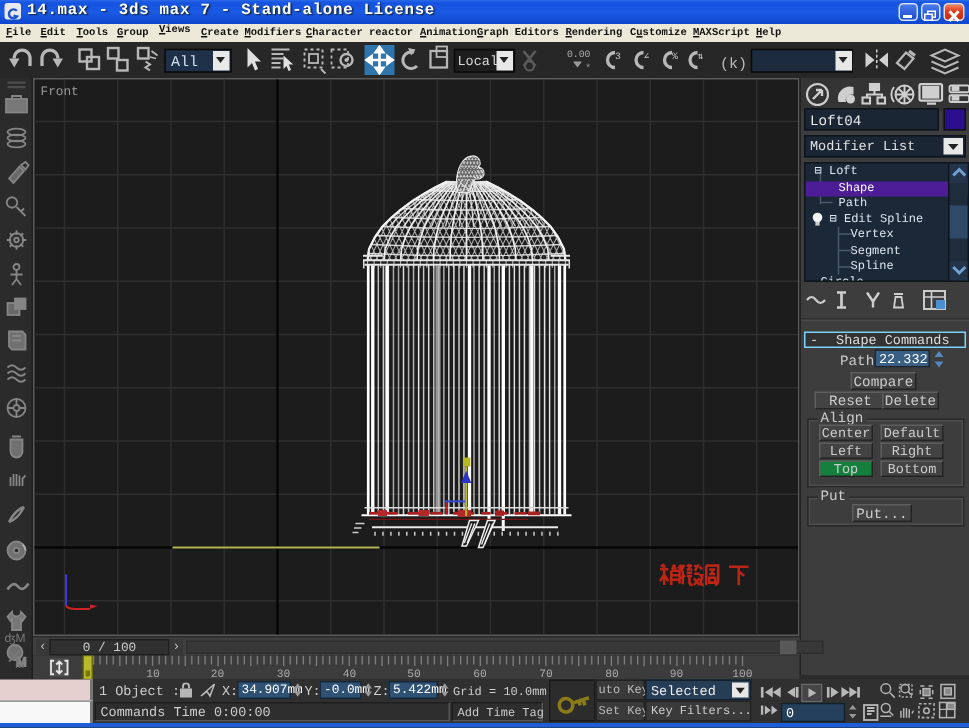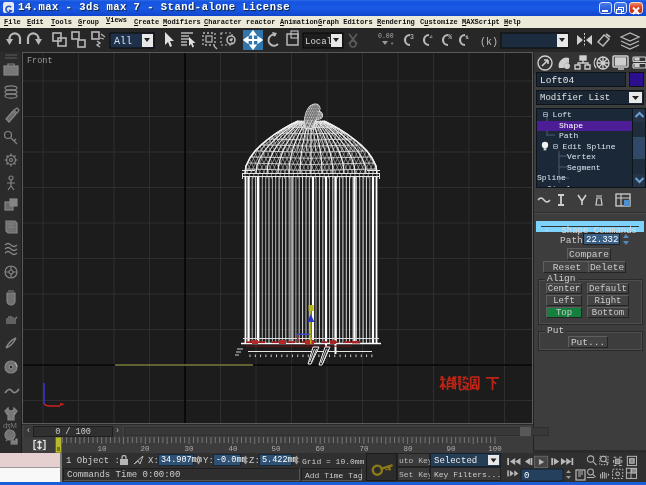--- a/index.html
+++ b/index.html
@@ -361,21 +361,21 @@
           <path d="M10,6 V27 M10,16 h8 M10,26 h8 M22,42 V74 M22,47 h10 M22,58 h10 M22,69 h10" stroke="#4a5a6e" stroke-width="1" fill="none"></path>
           <circle cx="8" cy="36" r="3.2" fill="#f2f2f2"></circle>
           <rect x="6.6" y="39" width="2.8" height="2.4" fill="#ccc"></rect>
         </svg>
         <div class="abs" style="left:0;top:1px;width:96px;height:10px;font-size:8px;line-height:10px;"><span style="padding-left:6px;">⊟ Loft</span></div>
         <div class="abs" style="left:0;top:11.5px;width:112px;height:10px;background:#4c1d95;color:#fff;font-size:8px;line-height:10px;"><span style="padding-left:22px;">Shape</span></div>
         <div class="abs" style="left:0;top:22.0px;width:96px;height:10px;font-size:8px;line-height:10px;"><span style="padding-left:22px;">Path</span></div>
         <div class="abs" style="left:0;top:32.5px;width:96px;height:10px;font-size:8px;line-height:10px;"><span style="padding-left:16px;">⊟ Edit Spline</span></div>
         <div class="abs" style="left:0;top:43.0px;width:96px;height:10px;font-size:8px;line-height:10px;"><span style="padding-left:30px;">Vertex</span></div>
         <div class="abs" style="left:0;top:53.5px;width:96px;height:10px;font-size:8px;line-height:10px;"><span style="padding-left:30px;">Segment</span></div>
-        <div class="abs" style="left:0;top:64.0px;width:96px;height:10px;font-size:8px;line-height:10px;"><span style="">Spline</span></div>
+        <div class="abs" style="left:0;top:64.0px;width:96px;height:10px;font-size:8px;line-height:10px;"><span style="padding-left:30px;">Spline</span></div>
         <div class="abs" style="left:0;top:74.5px;width:96px;height:10px;font-size:8px;line-height:10px;"><span style="padding-left:10px;">Circle</span></div>
         <div class="abs" style="right:0;top:0;width:13px;height:78px;background:#1f2c3c;border-left:1px solid #0d141c;"><svg width="13" height="78">
             <rect width="13" height="13" fill="#24344a"></rect>
             <path d="M2.5,8 l4,-4 4,4" stroke="#6fa0d0" stroke-width="2" fill="none"></path>
             <rect y="65" width="13" height="13" fill="#24344a"></rect>
             <path d="M2.5,69 l4,4 4,-4" stroke="#6fa0d0" stroke-width="2" fill="none"></path>
             <rect y="28" width="13" height="22" fill="#2e4a68"></rect>
           </svg></div>
       </div>
       <svg class="abs" style="left:0;top:139px" width="113" height="18" viewBox="0 0 113 18">
@@ -383,21 +383,21 @@
           <path d="M4,9 q3,-4 6,0 q3,4 6,0"></path>
           <path d="M27,4 v10 M24,4 h6 M24,14 h6" stroke-width="1.8"></path>
           <path d="M44,4 l4,6 4,-6 m-4,6 v4" stroke-width="1.6"></path>
           <path d="M62,5 h6 m-5,2 h4 l1,7 h-6 z" stroke-width="1.2"></path>
         </g>
         <rect x="82" y="3" width="14" height="12" fill="none" stroke="#cfcfcf" stroke-width="1.3"></rect>
         <path d="M82,7 h14 M87,3 v12" stroke="#cfcfcf" stroke-width="1.1"></path>
         <rect x="90" y="9" width="6" height="6" fill="#4a90d0"></rect>
       </svg>
       <div class="abs" style="left:0;top:160px;width:113px;height:2px;background:#2e2e2e;border-bottom:1px solid #4a4a4a;"></div>
-      <div class="abs" style="left:2px;top:169px;width:108px;height:11px;background:#333;border:5px solid #7dd3fc;font-size:9px;color:#ddd;"><span style="padding-left:3px;">-</span><span style="padding-left:12px;">Shape Commands</span></div>
+      <div class="abs" style="left:2px;top:169px;width:108px;height:11px;background:#333;border:1px solid #7dd3fc;font-size:9px;color:#ddd;"><span style="padding-left:3px;">-</span><span style="padding-left:12px;">Shape Commands</span></div>
       <div class="abs" style="left:26px;top:183px;font-size:9.5px;color:#ccc;">Path</div>
       <div class="abs" style="left:49px;top:181px;width:37px;height:12px;background:#3a5f85;border:1px solid #222;color:#fff;font-size:9px;padding:1px 0 0 2px;">22.332</div>
       <svg class="abs" style="left:87px;top:181px;" width="10" height="13">
         <path d="M2,5 l3,-4 3,4 z M2,8 l3,4 3,-4 z" fill="#5588bb"></path>
       </svg>
       <div class="abs" style="left:33px;top:196px;width:44px;height:12px;background:#434343;border-top:1px solid #5e5e5e;border-left:1px solid #5e5e5e;border-right:1px solid #242424;border-bottom:1px solid #242424;color:#ccc;font-size:9.5px;text-align:center;line-height:11px;">Compare</div>
       <div class="abs" style="left:9px;top:209px;width:48px;height:12px;background:#434343;border-top:1px solid #5e5e5e;border-left:1px solid #5e5e5e;border-right:1px solid #242424;border-bottom:1px solid #242424;color:#ccc;font-size:9.5px;text-align:center;line-height:11px;">Reset</div>
       <div class="abs" style="left:54px;top:209px;width:38px;height:12px;background:#434343;border-top:1px solid #5e5e5e;border-left:1px solid #5e5e5e;border-right:1px solid #242424;border-bottom:1px solid #242424;color:#ccc;font-size:9.5px;text-align:center;line-height:11px;">Delete</div>
       <div class="abs" style="left:4px;top:227px;width:105px;height:46px;border:1px solid #2a2a2a;box-shadow:inset 0 0 0 1px #4e4e4e;"></div>
       <div class="abs" style="left:11px;top:221px;background:#3d3d3d;padding:0 2px;font-size:9.5px;color:#ccc;">Align</div>

